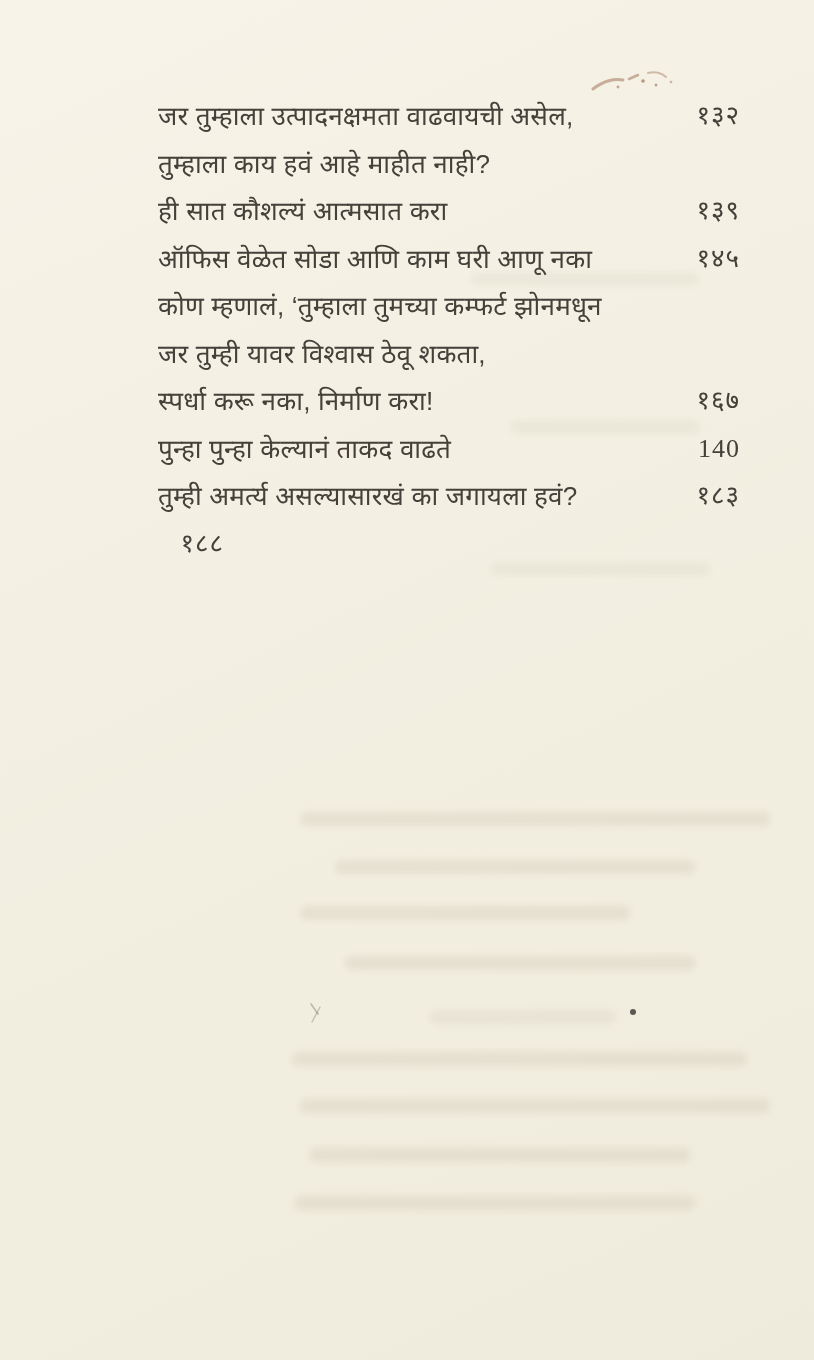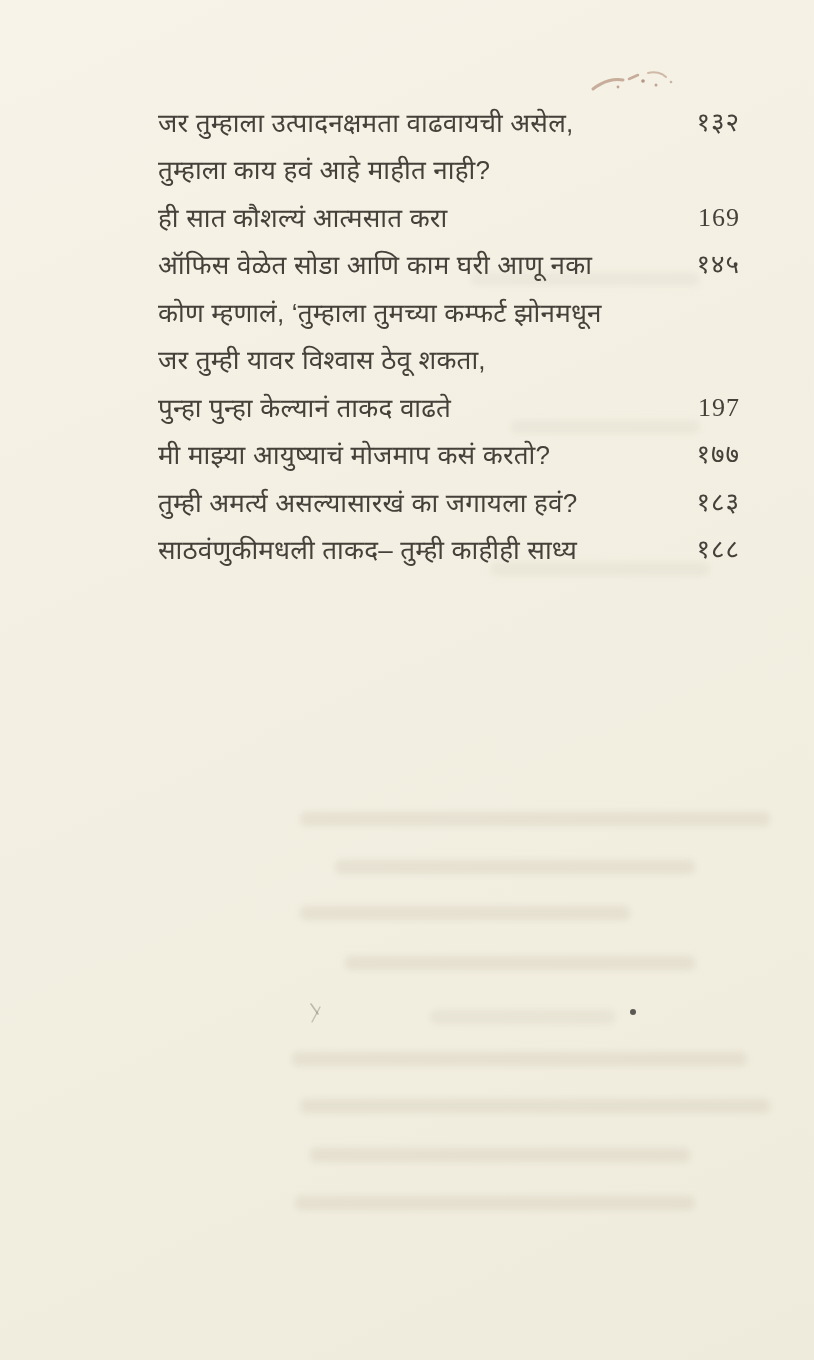--- a/index.html
+++ b/index.html
@@ -21,21 +21,21 @@
   }
   .toc {
     position: absolute;
     left: 158px;
     top: 99px;
     width: 582px;
   }
   .toc-row {
     display: flex;
     justify-content: space-between;
-    align-items: center;
+    align-items: flex-start;
     height: 47.5px;
     color: #45413a;
     font-size: 26px;
     font-weight: 500;
     line-height: 34px;
   }
   .entry-text {
     white-space: nowrap;
     letter-spacing: 0.2px;
   }
@@ -112,48 +112,47 @@
     <div class="toc-row">
       <span class="entry-text">जर तुम्हाला उत्पादनक्षमता वाढवायची असेल,</span>
       <span class="page-num">१३२</span>
     </div>
     <div class="toc-row">
       <span class="entry-text">तुम्हाला काय हवं आहे माहीत नाही?</span>
       <span class="page-num"></span>
     </div>
     <div class="toc-row">
       <span class="entry-text">ही सात कौशल्यं आत्मसात करा</span>
-      <span class="page-num">169</span>
+      <span class="page-num">१३९</span>
     </div>
     <div class="toc-row">
       <span class="entry-text">ऑफिस वेळेत सोडा आणि काम घरी आणू नका</span>
       <span class="page-num">१४५</span>
     </div>
     <div class="toc-row">
       <span class="entry-text">कोण म्हणालं, ‘तुम्हाला तुमच्या कम्फर्ट झोनमधून</span>
       <span class="page-num"></span>
     </div>
     <div class="toc-row">
       <span class="entry-text">जर तुम्ही यावर विश्वास ठेवू शकता,</span>
       <span class="page-num"></span>
     </div>
     <div class="toc-row">
-      <span class="entry-text">पुन्हा पुन्हा केल्यानं ताकद वाढते</span>
-      <span class="page-num">197</span>
+      <span class="entry-text">स्पर्धा करू नका, निर्माण करा!</span>
+      <span class="page-num">१६७</span>
     </div>
     <div class="toc-row">
-      <span class="entry-text">मी माझ्या आयुष्याचं मोजमाप कसं करतो?</span>
-      <span class="page-num">१७७</span>
+      <span class="entry-text">पुन्हा पुन्हा केल्यानं ताकद वाढते</span>
+      <span class="page-num">140</span>
     </div>
     <div class="toc-row">
       <span class="entry-text">तुम्ही अमर्त्य असल्यासारखं का जगायला हवं?</span>
       <span class="page-num">१८३</span>
     </div>
     <div class="toc-row">
-      <span class="entry-text">साठवंणुकीमधली ताकद– तुम्ही काहीही साध्य</span>
       <span class="page-num">१८८</span>
     </div>
   </div>
 
   <div class="pencil-mark">
     <svg width="18" height="26" viewBox="0 0 18 26" xmlns="http://www.w3.org/2000/svg">
       <path d="M3 4 L10 14" stroke="#6e695a" stroke-width="1.6" opacity="0.4" stroke-linecap="round"></path>
       <path d="M12 7 L4 22" stroke="#6e695a" stroke-width="1.4" opacity="0.35" stroke-linecap="round"></path>
     </svg>
   </div>

